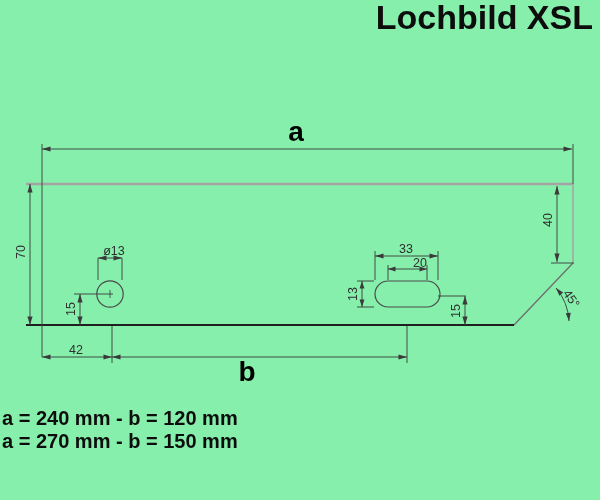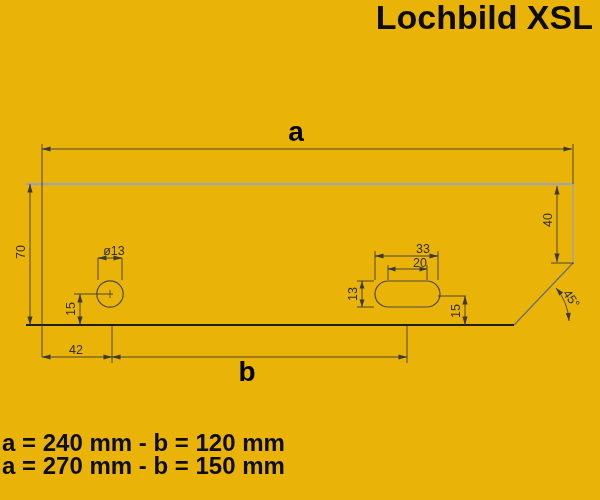--- a/index.html
+++ b/index.html
@@ -1,26 +1,26 @@
 <!DOCTYPE html>
 <html><head>
 <meta charset="utf-8">
 <style>
   html,body{margin:0;padding:0;background:#fff;}
-  .canvas{position:relative;width:600px;height:500px;background:#eab308;overflow:hidden;
+  .canvas{position:relative;width:600px;height:500px;background:#86efac;overflow:hidden;
           font-family:"Liberation Sans",sans-serif;}
   .title{position:absolute;top:-2px;right:7px;font-size:34px;font-weight:bold;color:#0d0d0d;
          letter-spacing:0px;white-space:nowrap;}
   svg{position:absolute;left:0;top:0;}
   .lbl{position:absolute;transform:translate(-50%,-50%);font-size:12.5px;color:#2f2f2f;
        white-space:nowrap;line-height:1;}
   .lbl.v{transform:translate(-50%,-50%) rotate(-90deg);}
   .lbl.ang{transform:translate(-50%,-50%) rotate(55deg);}
   .lbl.big{font-size:28px;font-weight:bold;color:#000;}
-  .footer{position:absolute;left:2px;top:431px;font-size:24px;font-weight:bold;color:#0d0d0d;
+  .footer{position:absolute;left:2px;top:407px;font-size:20px;font-weight:bold;color:#0d0d0d;
           line-height:23px;white-space:nowrap;text-align:center;}
 </style>
 </head>
 <body>
 
 <div class="canvas">
 
   <div class="title">Lochbild XSL</div>
 
   <svg width="600" height="500" viewBox="0 0 600 500">
@@ -133,21 +133,21 @@
   </svg>
 
   <span class="lbl big" style="left:296px;top:132px;">a</span>
   <span class="lbl big" style="left:247px;top:372px;">b</span>
 
   <span class="lbl v" style="left:21px;top:252px;">70</span>
   <span class="lbl v" style="left:548px;top:220px;">40</span>
   <span class="lbl" style="left:114px;top:251px;">ø13</span>
   <span class="lbl v" style="left:71px;top:309px;">15</span>
   <span class="lbl" style="left:76px;top:350px;">42</span>
-  <span class="lbl" style="left:406px;top:249px;margin-left:17px;">33</span>
+  <span class="lbl" style="left:406px;top:249px;">33</span>
   <span class="lbl" style="left:420px;top:263px;">20</span>
   <span class="lbl v" style="left:353px;top:294px;">13</span>
   <span class="lbl v" style="left:456px;top:311px;">15</span>
   <span class="lbl ang" style="left:571px;top:299px;">45°</span>
 
   <div class="footer">
     <div>a = 240 mm - b = 120 mm</div>
     <div>a = 270 mm - b = 150 mm</div>
   </div>
 

